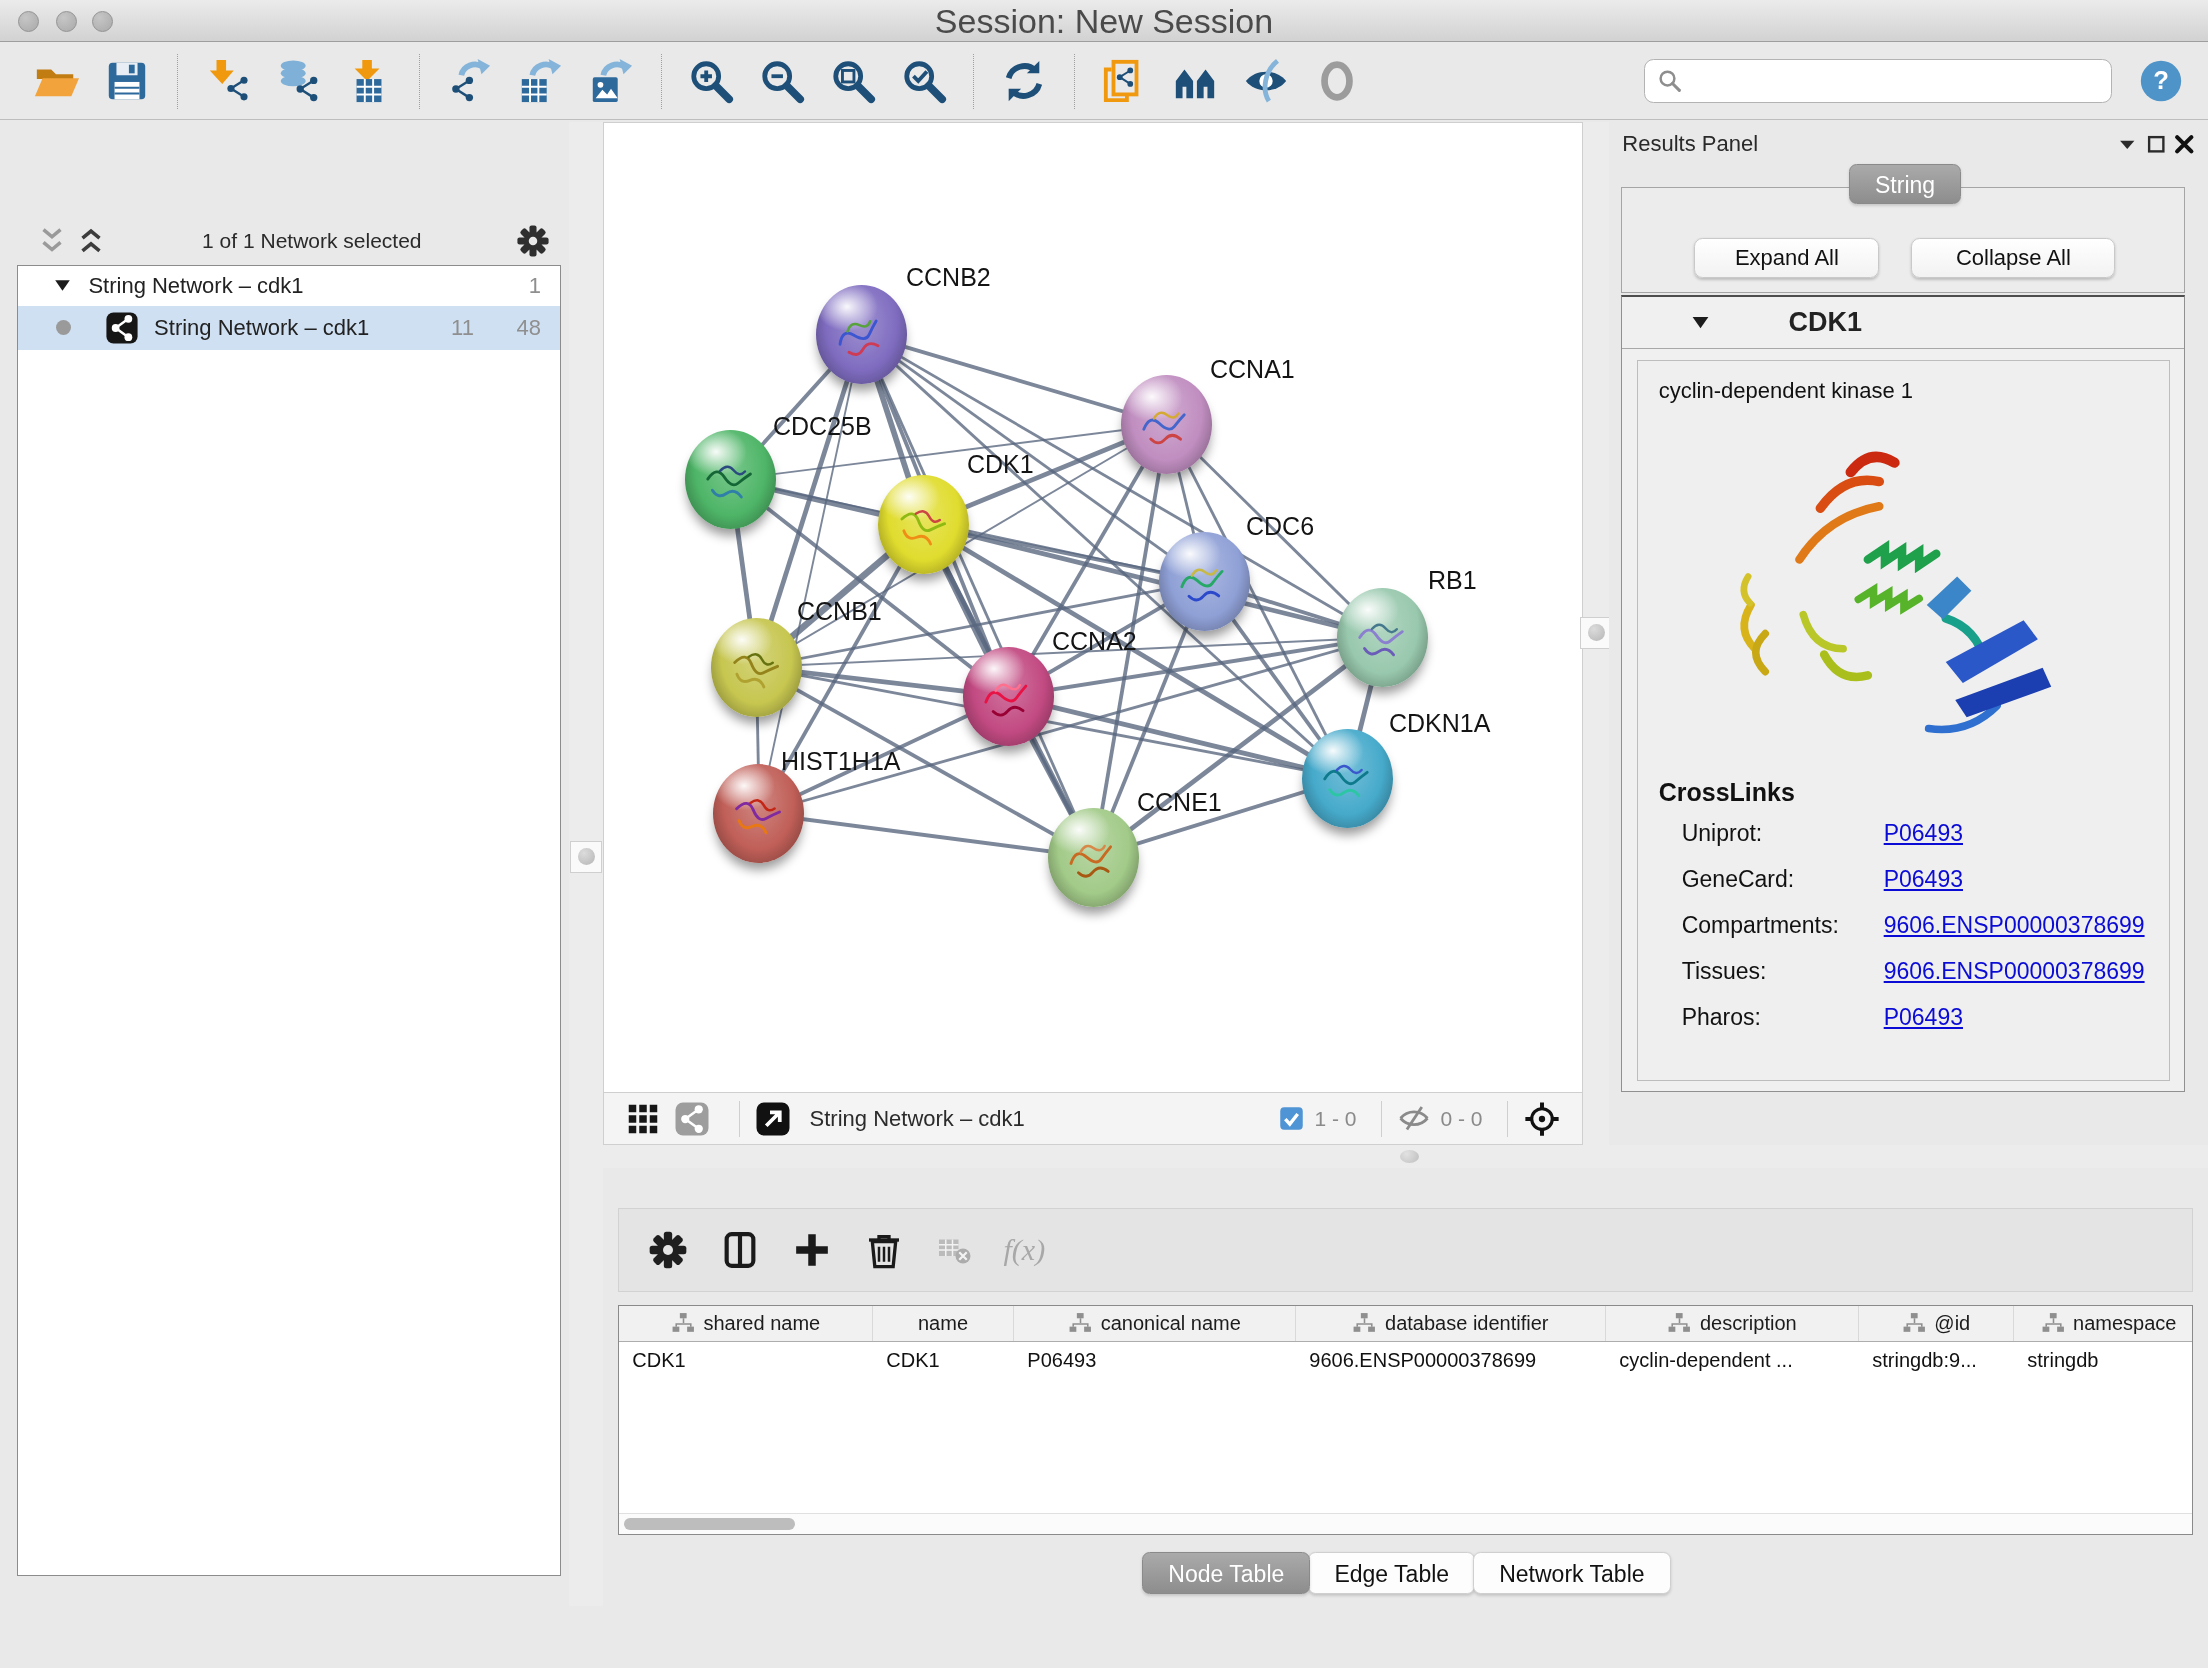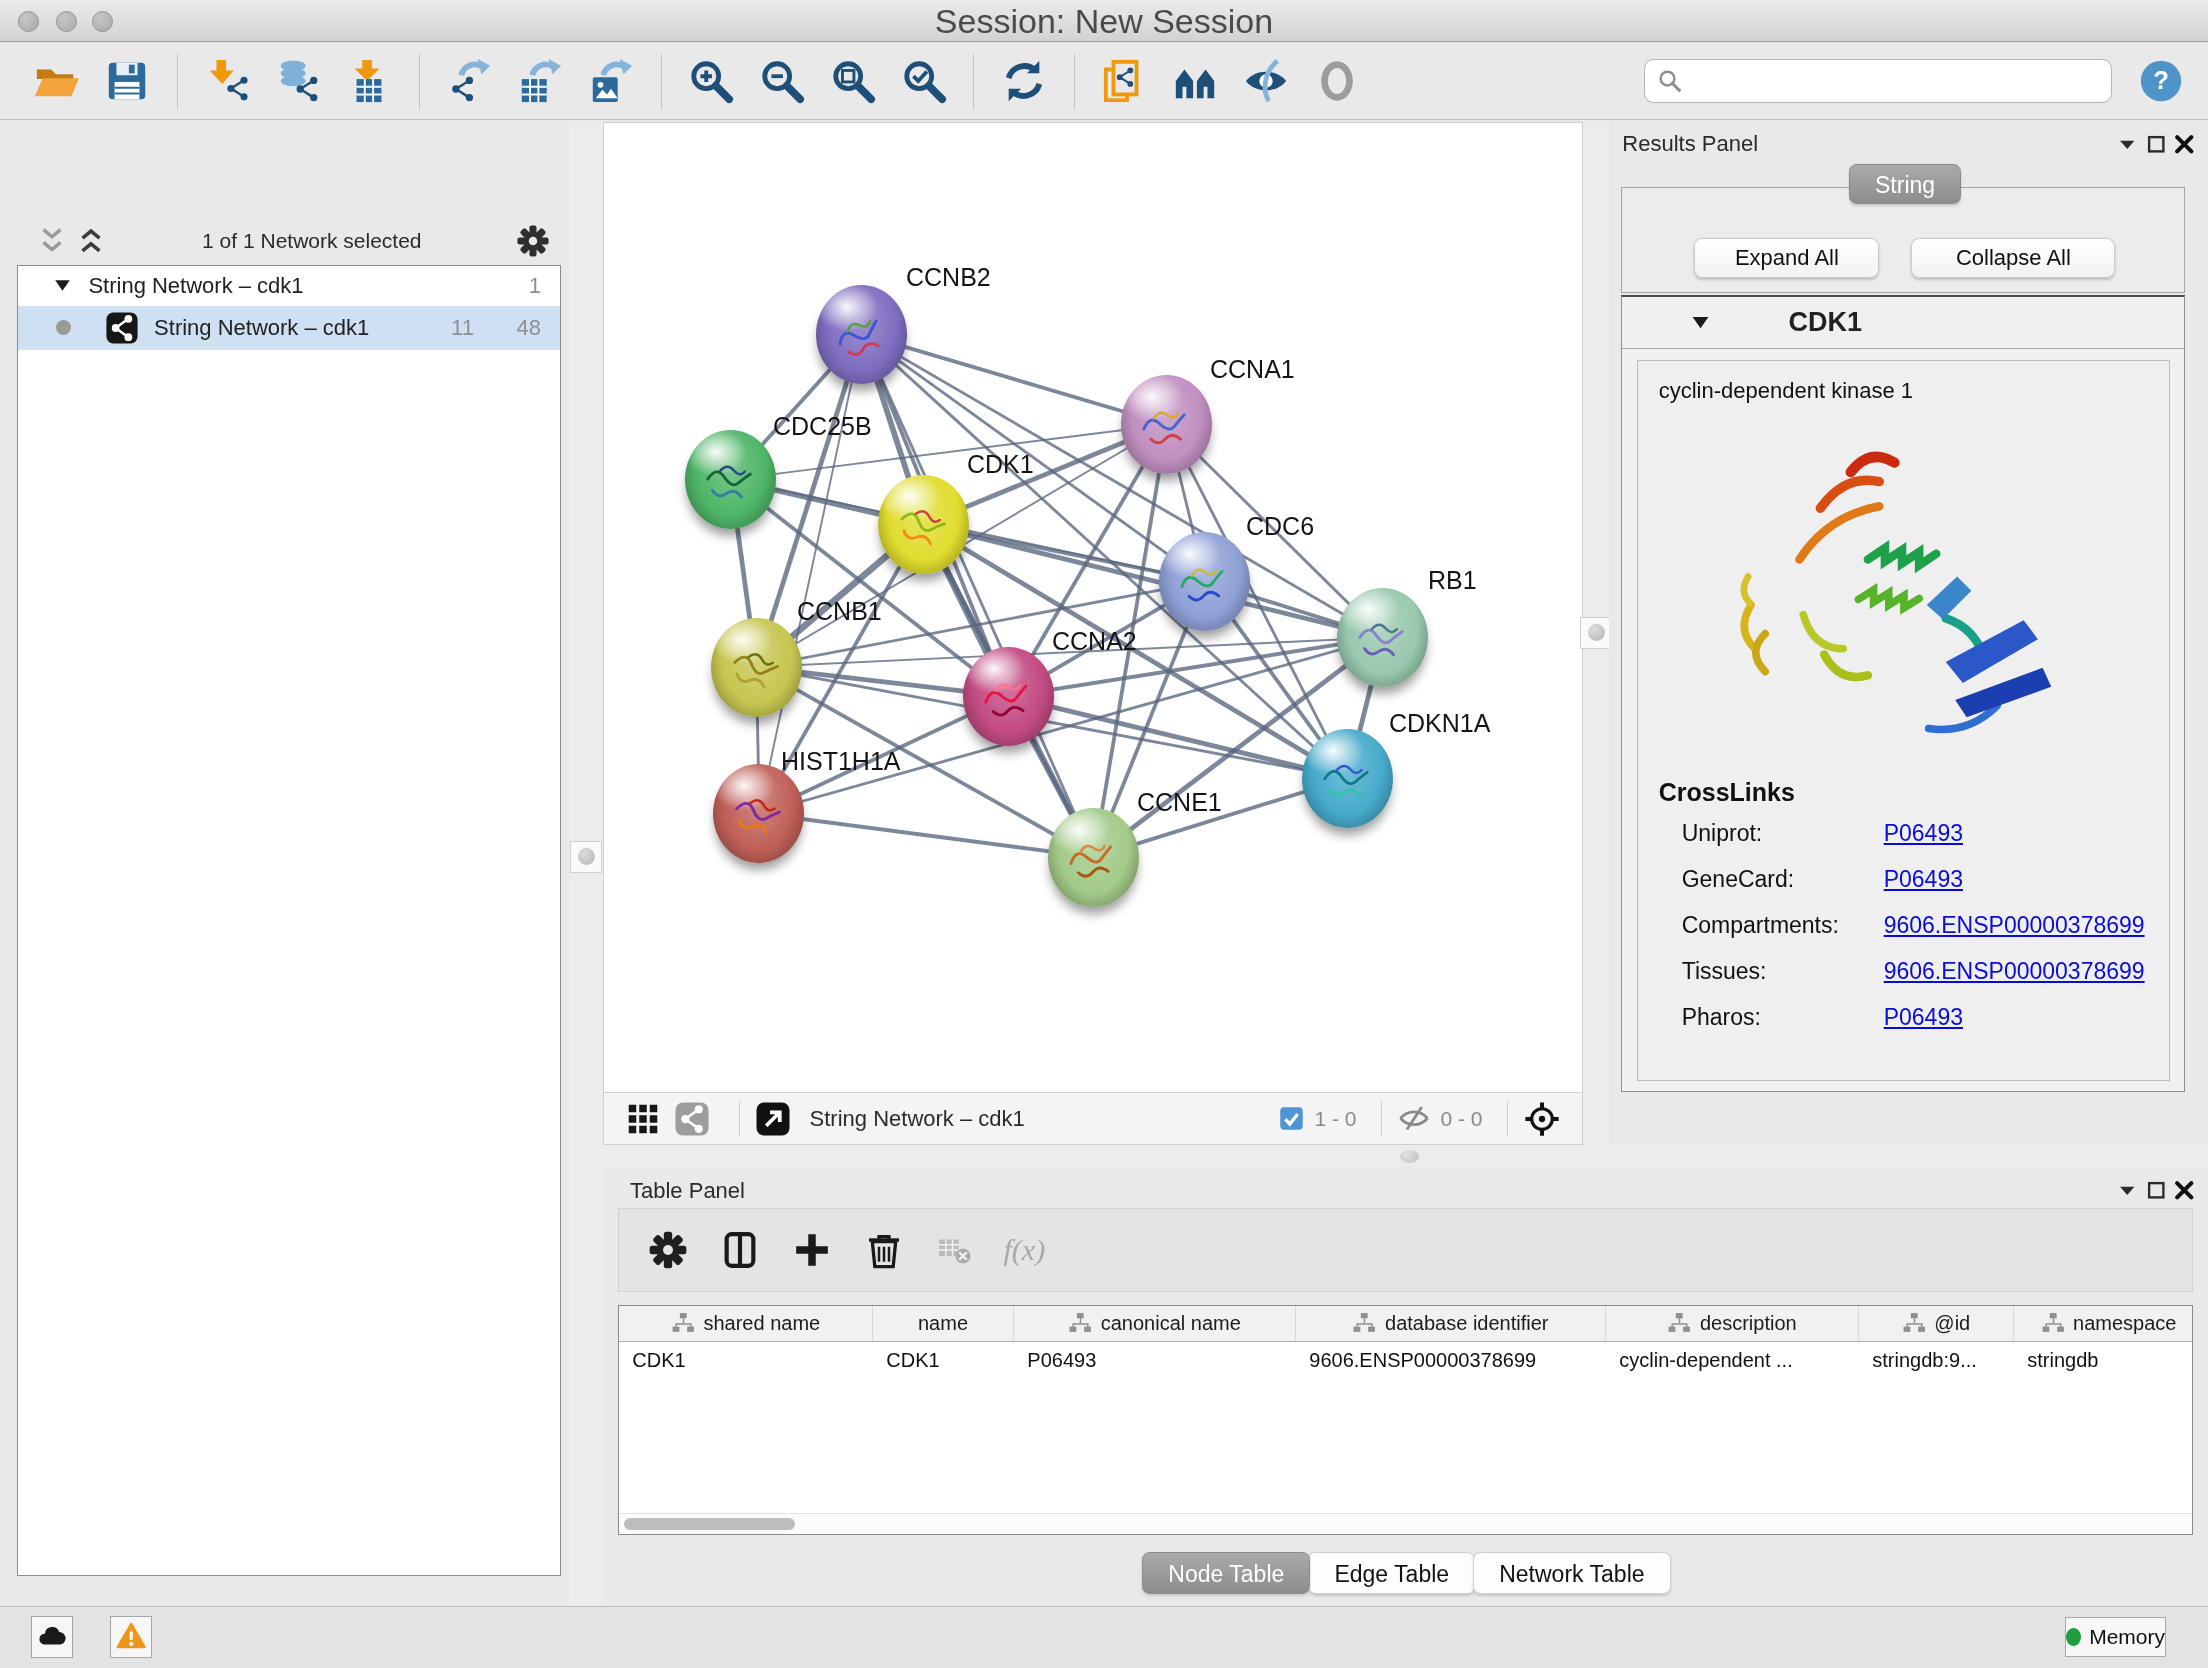--- a/index.html
+++ b/index.html
@@ -683,32 +683,20 @@
                 <span class="lbl">Pharos:</span>
                 <a href="#">P06493</a>
               </div>
             </div>
         </div>
       </div>
     </div>
   </div>
 
   <div class="tp">
-    <div class="tp-head">
-      <span class="ph-title">Table Panel</span>
-      <span style="margin-left:auto" class="ph-btn"><svg viewBox="0 0 48 48">
-            <path d="M12 18h24L24 32z" fill="#2b2b2b"></path>
-          </svg></span>
-      <span class="ph-btn"><svg viewBox="0 0 48 48">
-            <rect x="12" y="12" width="24" height="24" fill="none" stroke="#2b2b2b" stroke-width="4"></rect>
-          </svg></span>
-      <span class="ph-btn"><svg viewBox="0 0 48 48">
-            <path d="M12 12L36 36M36 12L12 36" stroke="#111" stroke-width="7" stroke-linecap="round"></path>
-          </svg></span>
-    </div>
     <div class="tp-toolbar">
       <span class="tp-ic"><svg viewBox="0 0 48 48">
             <g fill="#1f1f1f" transform="translate(24,24)">
               <rect x="-5" y="-22" width="10" height="44" rx="3"></rect>
               <rect x="-5" y="-22" width="10" height="44" rx="3" transform="rotate(45)"></rect>
               <rect x="-5" y="-22" width="10" height="44" rx="3" transform="rotate(90)"></rect>
               <rect x="-5" y="-22" width="10" height="44" rx="3" transform="rotate(135)"></rect>
               <circle r="13"></circle>
             </g>
             <circle cx="24" cy="24" r="6" fill="#e4e4e4"></circle>
@@ -819,32 +807,14 @@
             <span class="td" style="width: 190px;">stringdb</span>
           </div>
         </div>
       <div class="tscroll">
           <i></i>
         </div>
     </div>
     <div class="tp-tabs" id="tp-tabs"><span class="tab sel">Node Table</span><span class="tab">Edge Table</span><span class="tab">Network Table</span></div>
   </div>
 
-  <div class="status">
-    <span class="st-btn" style="left:31px">
-        <svg viewBox="0 0 48 48">
-          <path d="M11 37a8.5 8.5 0 0 1 1.5-16.9 11.5 11.5 0 0 1 22.4-2.6A8 8 0 0 1 36 37z" fill="#1a1a1a"></path>
-        </svg>
-      </span>
-    <span class="st-btn" style="left:110px">
-        <svg viewBox="0 0 48 48">
-          <path d="M24 5L45 41H3z" fill="#f0951c" stroke="#f0951c" stroke-width="4" stroke-linejoin="round"></path>
-          <rect x="21.5" y="16" width="5" height="14" rx="2.5" fill="#fff"></rect>
-          <circle cx="24" cy="36" r="3.4" fill="#fff"></circle>
-        </svg>
-      </span>
-    <span class="memory">
-        <i></i>
-        <span>Memory</span>
-      </span>
-  </div>
 </div>
 
 
 </body></html>

